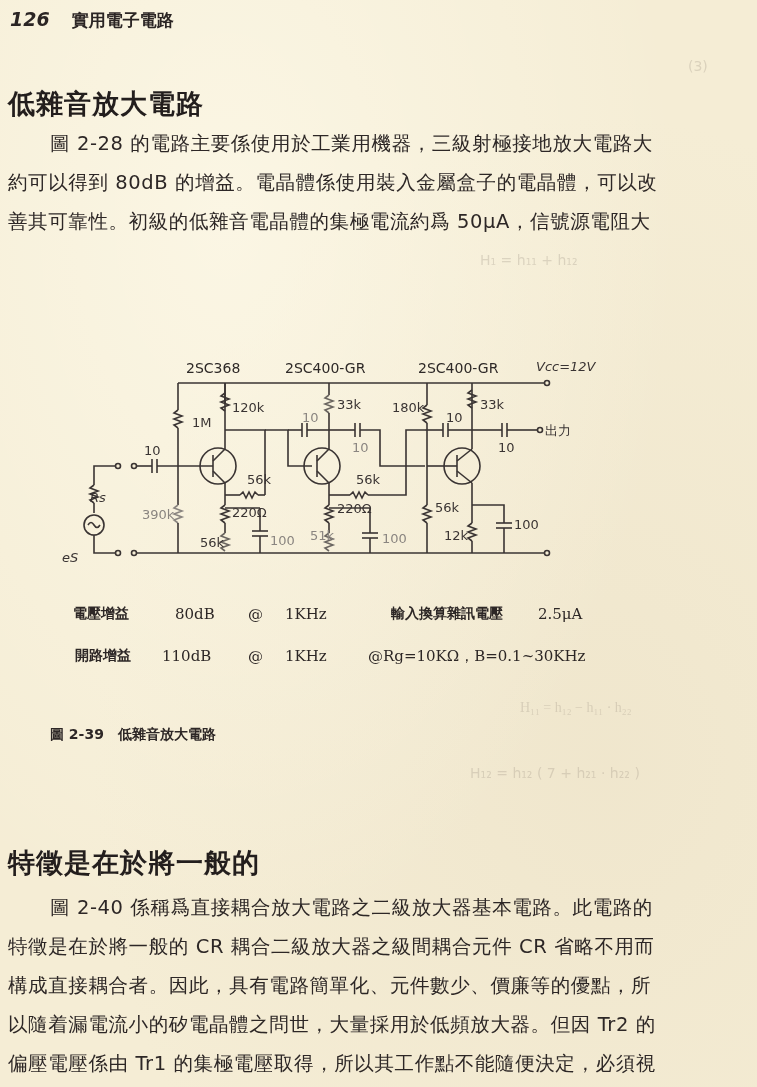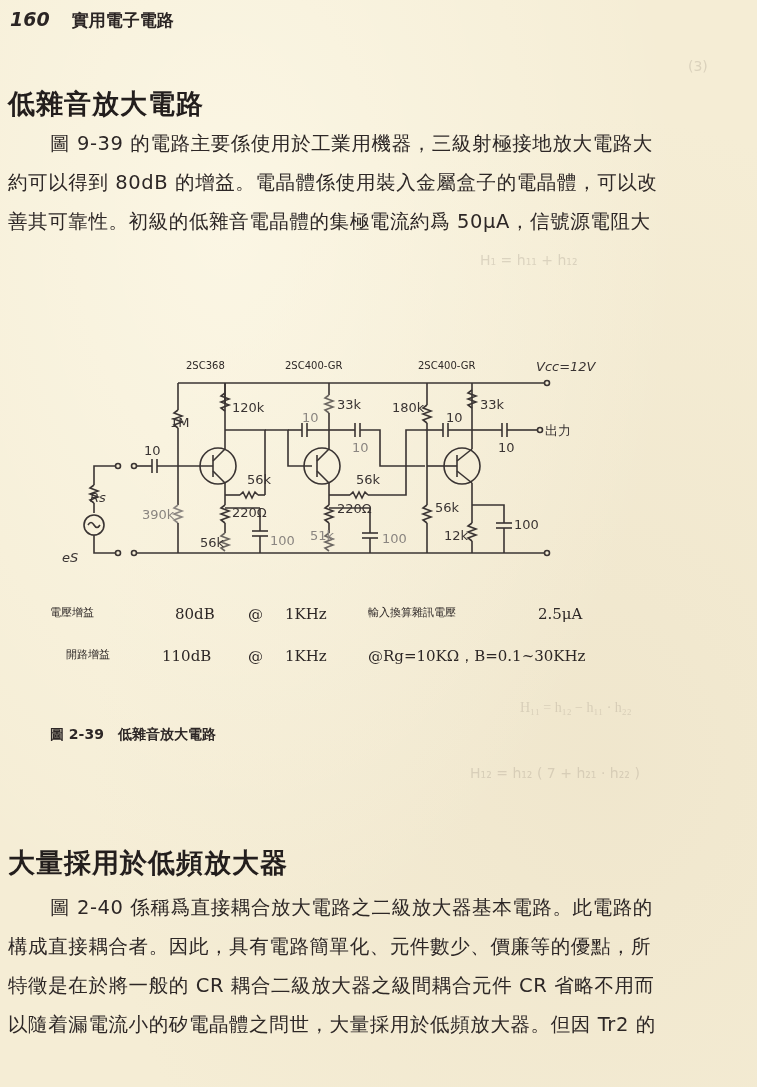--- a/index.html
+++ b/index.html
@@ -44,56 +44,56 @@
 
     .schematic {
       position: absolute; left: 80px; top: 345px; width: 500px; height: 225px;
     }
     .schematic svg { width: 500px; height: 225px; }
     .sch-label {
       position: absolute; font-family: "DejaVu Sans", sans-serif; font-size: 13px;
       color: #3a3433; white-space: nowrap;
     }
     .sch-label.faint { color: #8a8580; }
-    .sch-label.part { font-size: 10px; color: #2e2927; }
+    .sch-label.part { font-size: 14px; color: #2e2927; }
 
     .specs {
       position: absolute; left: 50px; top: 605px;
       font-family: "DejaVu Serif", serif; font-size: 15px; color: #2d2726;
     }
     .spec-row { position: relative; height: 42px; }
     .spec-row span { position: absolute; top: 0; white-space: nowrap; }
-    .spec-row .cjk { font-family: "DejaVu Sans", sans-serif; font-weight: normal; font-size: 11px; }
+    .spec-row .cjk { font-family: "DejaVu Sans", sans-serif; font-weight: bold; font-size: 14px; margin-left: 23px; }
     .fig-caption {
       position: absolute; left: 50px; top: 726px;
       font-family: "DejaVu Sans", sans-serif; font-size: 14px; font-weight: bold; color: #2d2726;
     }
     .ghost {
       position: absolute; color: rgba(150,140,125,0.28);
       font-family: "DejaVu Sans", sans-serif; font-size: 14px; white-space: nowrap;
     }
   </style>
 </head>
 <body>
 
 <div class="page">
 
   <div class="ghost" style="left:688px;top:58px;">(3)</div>
   <div class="ghost" style="left:480px;top:252px;">H₁ = h₁₁ + h₁₂</div>
   <div class="ghost" style="left:520px;top:700px;font-family:Liberation Serif, serif;">H₁₁ = h₁₂ − h₁₁ · h₂₂</div>
   <div class="ghost" style="left:470px;top:765px;">H₁₂ = h₁₂ ( 7 + h₂₁ · h₂₂ )</div>
 
   <div class="running-head">
-    <span class="page-number">160</span>
+    <span class="page-number">126</span>
     <span class="book-title">實用電子電路</span>
   </div>
 
   <div class="section-title" style="top:86px;">低雜音放大電路</div>
   <div class="para" style="top:124px;">
-    <span class="line indent">圖 9-39 的電路主要係使用於工業用機器，三級射極接地放大電路大</span>
+    <span class="line indent">圖 2-28 的電路主要係使用於工業用機器，三級射極接地放大電路大</span>
     <span class="line">約可以得到 80dB 的增益。電晶體係使用裝入金屬盒子的電晶體，可以改</span>
     <span class="line">善其可靠性。初級的低雜音電晶體的集極電流約爲 50μA，信號源電阻大</span>
   </div>
 
   <div class="schematic">
     <svg viewBox="0 0 500 225" fill="none" stroke="#3a3433" stroke-width="1.6">
 
       <line x1="98" y1="38" x2="465" y2="38"></line>
       <circle cx="467" cy="38" r="2.5" fill="#f5edd5"></circle>
 
@@ -208,21 +208,21 @@
       <path d="M392,178 l-4,3 l8,3 l-8,3 l8,3 l-8,3 l4,3"></path>
       <line x1="392" y1="196" x2="392" y2="208"></line>
     </svg>
 
     <span class="sch-label part" style="left:106px;top:15px;">2SC368</span>
     <span class="sch-label part" style="left:205px;top:15px;">2SC400-GR</span>
     <span class="sch-label part" style="left:338px;top:15px;">2SC400-GR</span>
     <span class="sch-label" style="left:440px;top:14px;font-style:italic;margin-left:16px;">Vcc=12V</span>
     <span class="sch-label" style="left:465px;top:77px;">出力</span>
 
-    <span class="sch-label" style="left:90px;top:70px;">1M</span>
+    <span class="sch-label" style="left:112px;top:70px;">1M</span>
     <span class="sch-label" style="left:152px;top:55px;">120k</span>
     <span class="sch-label" style="left:64px;top:98px;">10</span>
     <span class="sch-label faint" style="left:62px;top:162px;">390k</span>
     <span class="sch-label" style="left:167px;top:127px;">56k</span>
     <span class="sch-label" style="left:152px;top:160px;">220Ω</span>
     <span class="sch-label" style="left:120px;top:190px;">56k</span>
     <span class="sch-label faint" style="left:190px;top:188px;">100</span>
     <span class="sch-label" style="left:10px;top:145px;font-style:italic;">Rs</span>
     <span class="sch-label" style="left:-18px;top:184px;font-style:italic;margin-top:21px;">eS</span>
 
@@ -246,30 +246,31 @@
   <div class="specs">
     <div class="spec-row">
       <span class="cjk" style="left:0;">電壓增益</span>
       <span style="left:125px;">80dB</span>
       <span style="left:198px;">@</span>
       <span style="left:235px;">1KHz</span>
       <span class="cjk" style="left:318px;">輸入換算雜訊電壓</span>
       <span style="left:488px;">2.5μA</span>
     </div>
     <div class="spec-row">
-      <span class="cjk" style="left:16px;">開路增益</span>
+      <span class="cjk" style="left:2px;">開路增益</span>
       <span style="left:112px;">110dB</span>
       <span style="left:198px;">@</span>
       <span style="left:235px;">1KHz</span>
       <span style="left:318px;">@Rg=10KΩ，B=0.1~30KHz</span>
     </div>
   </div>
 
   <div class="fig-caption">圖 2-39　低雜音放大電路</div>
 
-  <div class="section-title" style="top:845px;">大量採用於低頻放大器</div>
+  <div class="section-title" style="top:845px;">特徵是在於將一般的</div>
   <div class="para" style="top:888px;">
     <span class="line indent">圖 2-40 係稱爲直接耦合放大電路之二級放大器基本電路。此電路的</span>
+    <span class="line">特徵是在於將一般的 CR 耦合二級放大器之級間耦合元件 CR 省略不用而</span>
     <span class="line">構成直接耦合者。因此，具有電路簡單化、元件數少、價廉等的優點，所</span>
-    <span class="line">特徵是在於將一般的 CR 耦合二級放大器之級間耦合元件 CR 省略不用而</span>
     <span class="line">以隨着漏電流小的矽電晶體之問世，大量採用於低頻放大器。但因 Tr2 的</span>
+    <span class="line">偏壓電壓係由 Tr1 的集極電壓取得，所以其工作點不能隨便決定，必須視</span>
   </div>
 </div>
 
 </body></html>

